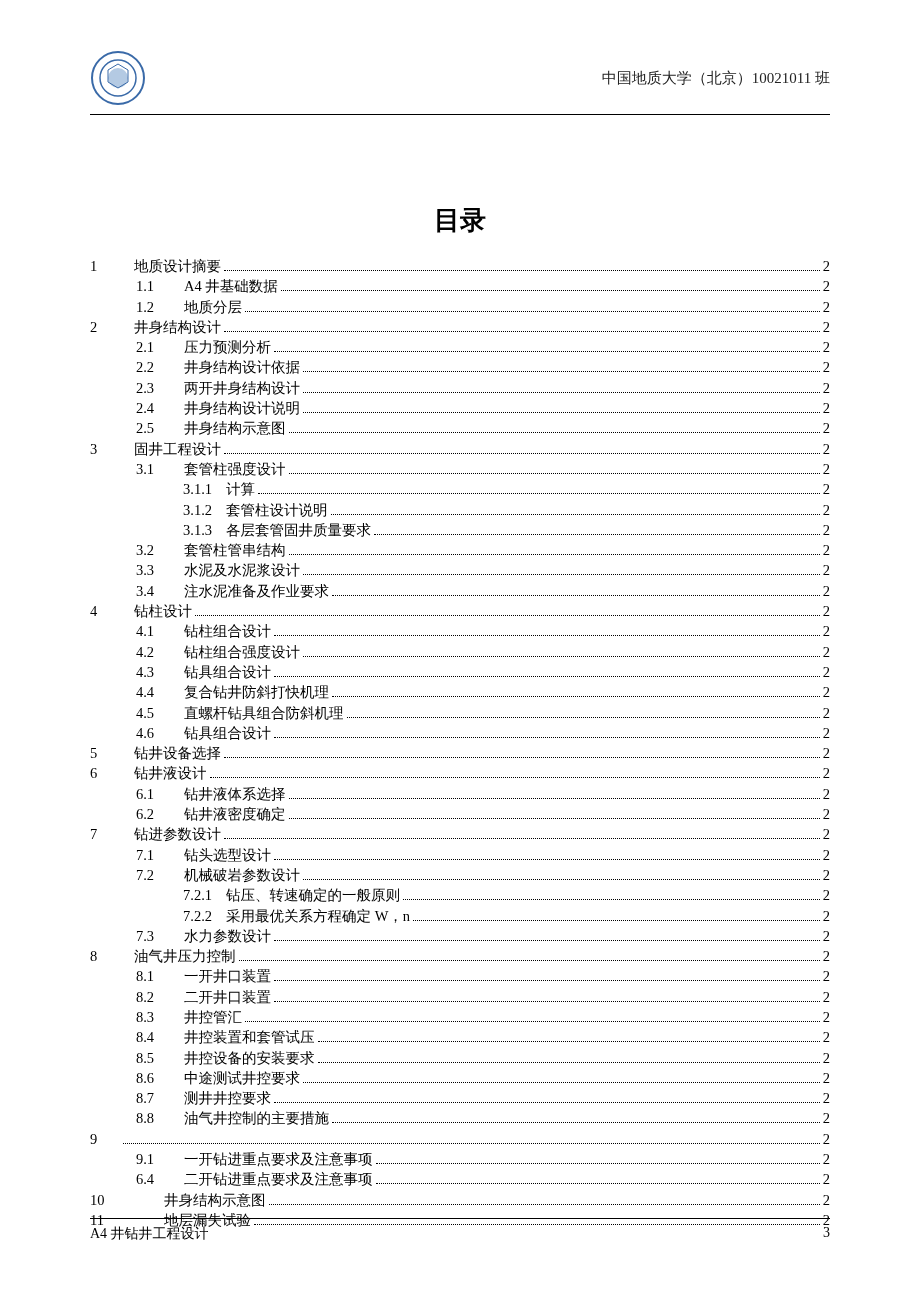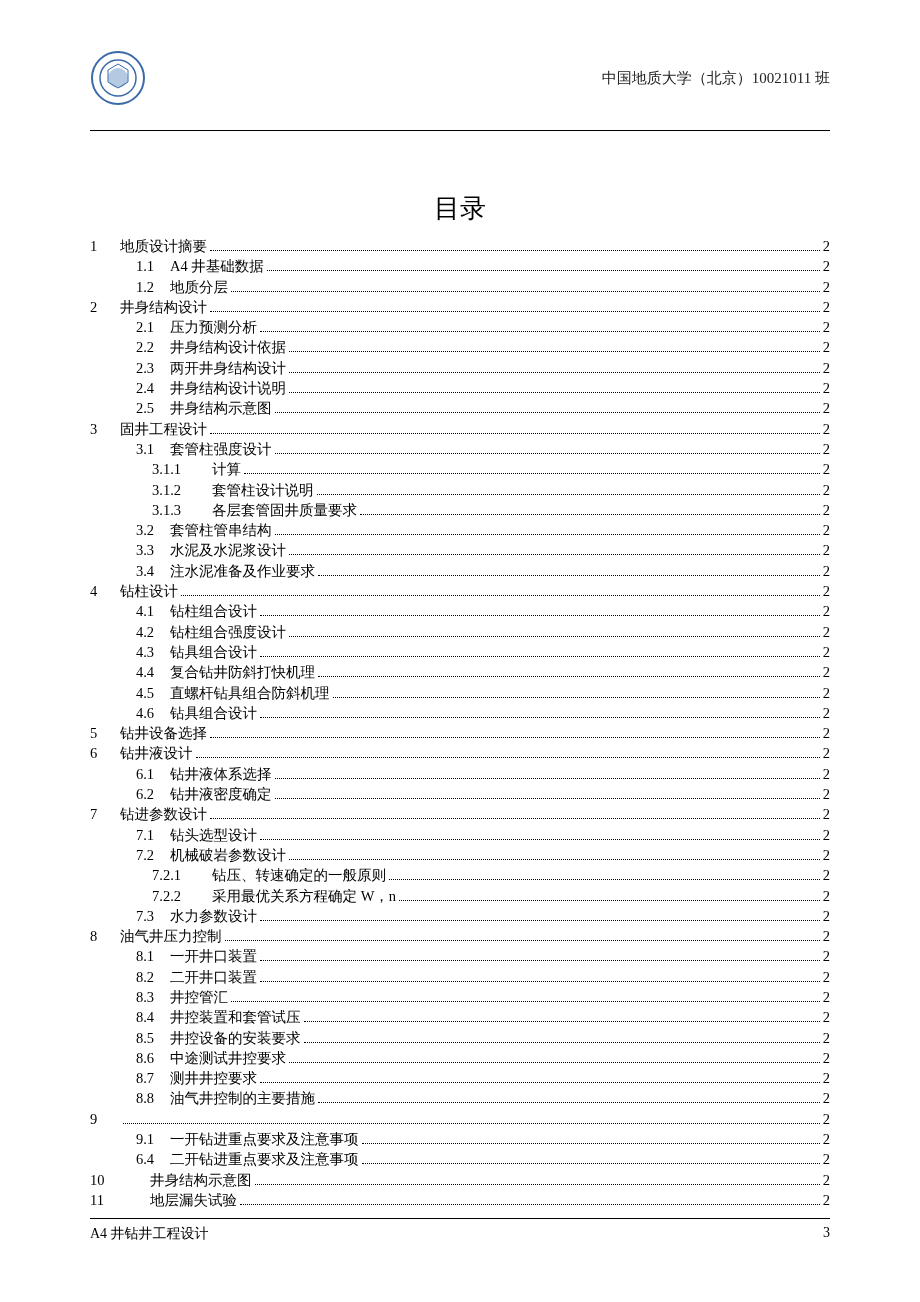--- a/index.html
+++ b/index.html
@@ -12,40 +12,40 @@
     color: #000;
   }
   .page {
     padding: 50px 90px 50px 90px;
   }
   .header {
     display: flex;
     justify-content: space-between;
     align-items: center;
     border-bottom: 1px solid #000;
-    padding-bottom: 24px;
-    margin-bottom: 60px;
+    padding-bottom: 8px;
+    margin-bottom: 88px;
   }
   .logo {
     width: 56px;
     height: 56px;
     display: flex;
     align-items: center;
     justify-content: center;
   }
   .logo svg { width: 56px; height: 56px; }
   .header-right {
     font-size: 15px;
     color: #222;
   }
   .title {
     text-align: center;
     font-size: 26px;
-    font-weight: normal;
-    margin-bottom: 10px;
+    font-weight: bold;
+    margin-bottom: 18px;
   }
   .toc {
     font-size: 14.5px;
     line-height: 1.4;
   }
   .toc-row {
     display: flex;
     align-items: baseline;
     white-space: nowrap;
   }
@@ -55,26 +55,27 @@
     text-align: left;
   }
   .col-sub {
     width: 50px;
     flex-shrink: 0;
     text-align: center;
   }
   .col-subsub {
     width: 60px;
     flex-shrink: 0;
-    text-align: left;
+    text-align: right;
   }
   .indent1 { padding-left: 30px; }
   .indent2 { padding-left: 62px; }
   .col-text {
     flex-shrink: 0;
+    margin-left: 14px;
   }
   .dots {
     flex: 1;
     border-bottom: 1.5px dotted #000;
     margin: 0 3px 3px 3px;
     min-width: 10px;
   }
   .col-page {
     flex-shrink: 0;
     text-align: right;

